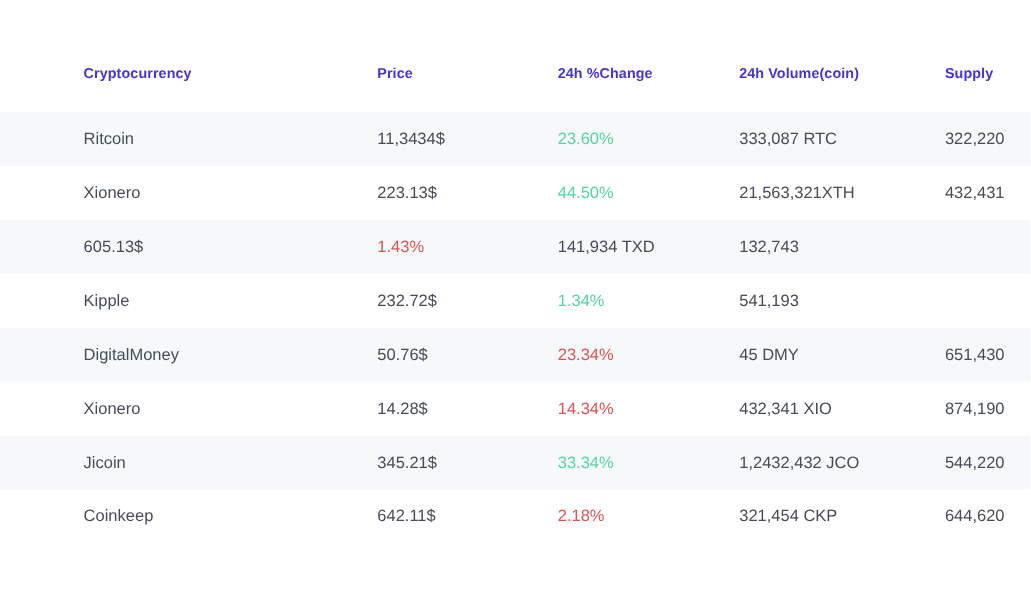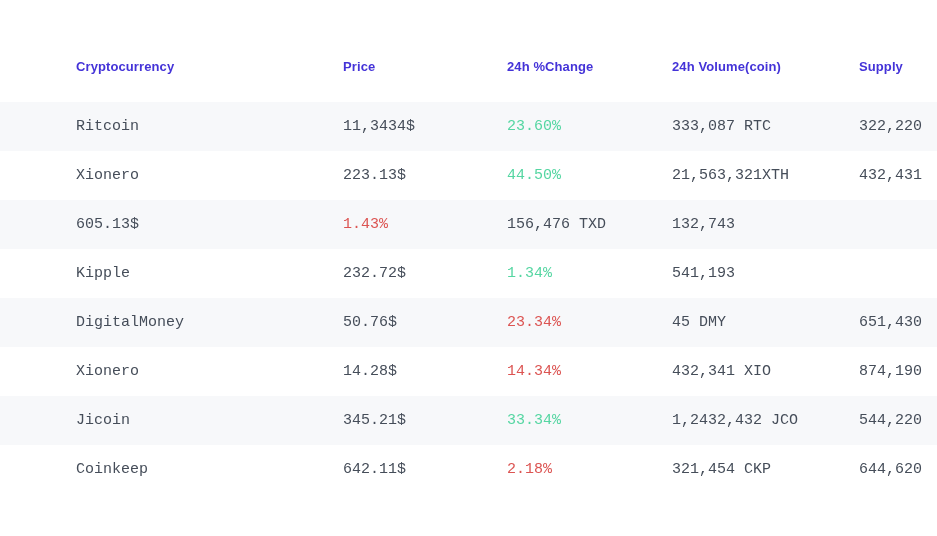--- a/index.html
+++ b/index.html
@@ -39,21 +39,20 @@
   .data-row{
     height:49px;
     cursor:default;
   }
   .data-row.striped{
     background:var(--row-stripe);
   }
   .cell{
     font-size:15px;
     color:var(--body-text);
-    font-family:Liberation Mono, monospace;
   }
   .cell.change.up{color:var(--positive);}
   .cell.change.down{color:var(--negative);}
 </style>
 </head>
 <body>
 
 <div class="wrap">
 
   <div class="grid-row header-row">
@@ -77,21 +76,21 @@
       <div class="cell name">Xionero</div>
       <div class="cell price">223.13$</div>
       <div class="cell change up">44.50%</div>
       <div class="cell volume">21,563,321XTH</div>
       <div class="cell supply">432,431</div>
     </div>
 
     <div class="grid-row data-row striped">
       <div class="cell price">605.13$</div>
       <div class="cell change down">1.43%</div>
-      <div class="cell volume">156,476 TXD</div>
+      <div class="cell volume">141,934 TXD</div>
       <div class="cell supply">132,743</div>
     </div>
 
     <div class="grid-row data-row">
       <div class="cell name">Kipple</div>
       <div class="cell price">232.72$</div>
       <div class="cell change up">1.34%</div>
       <div class="cell supply">541,193</div>
     </div>
 

